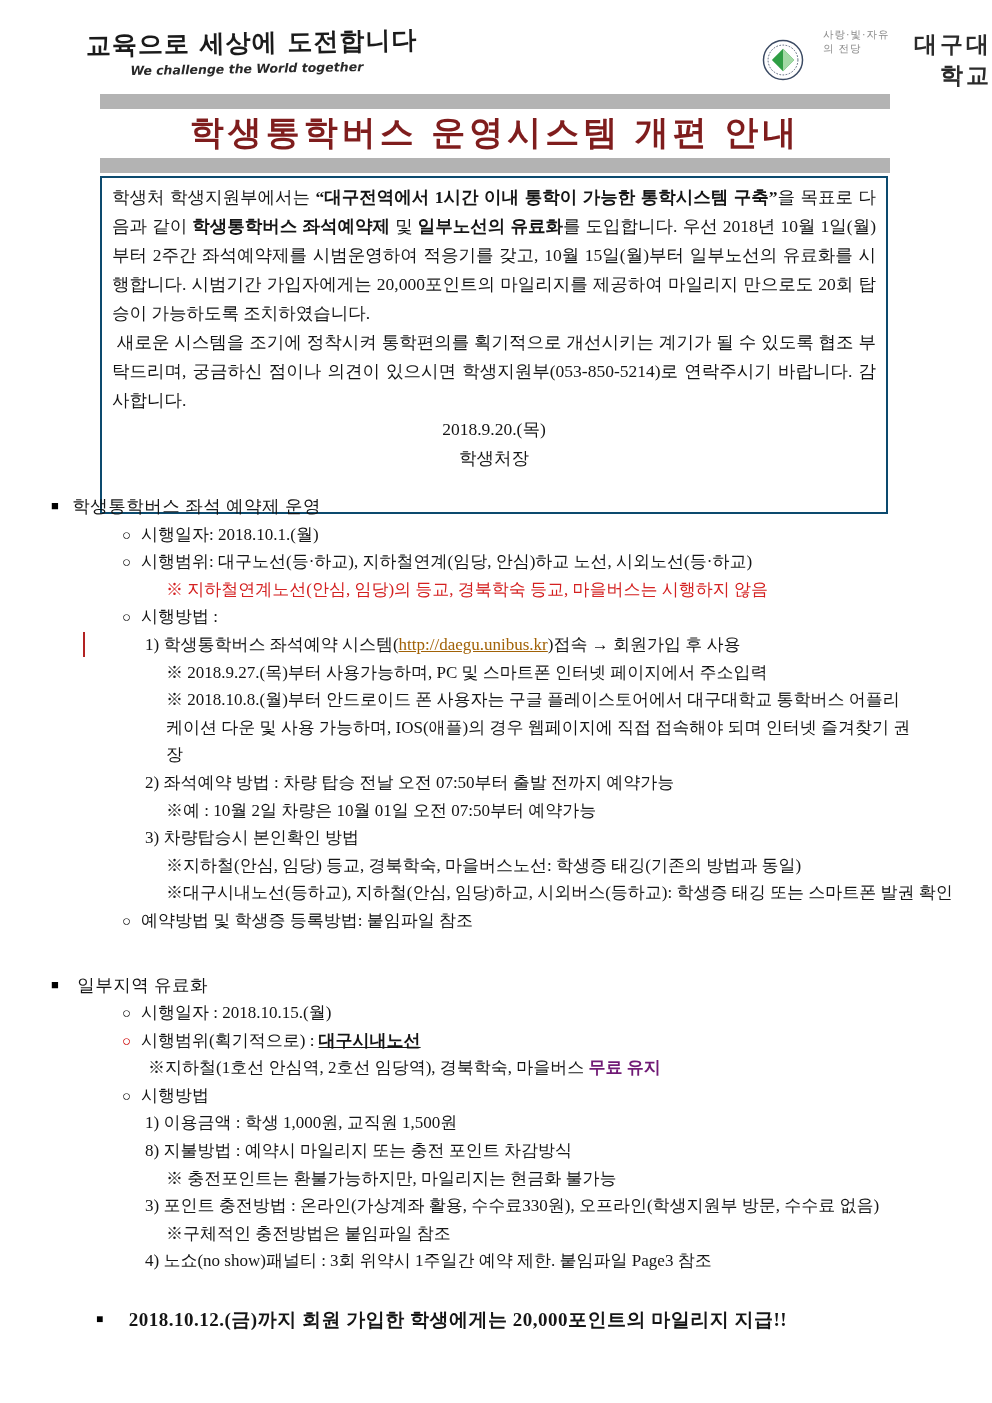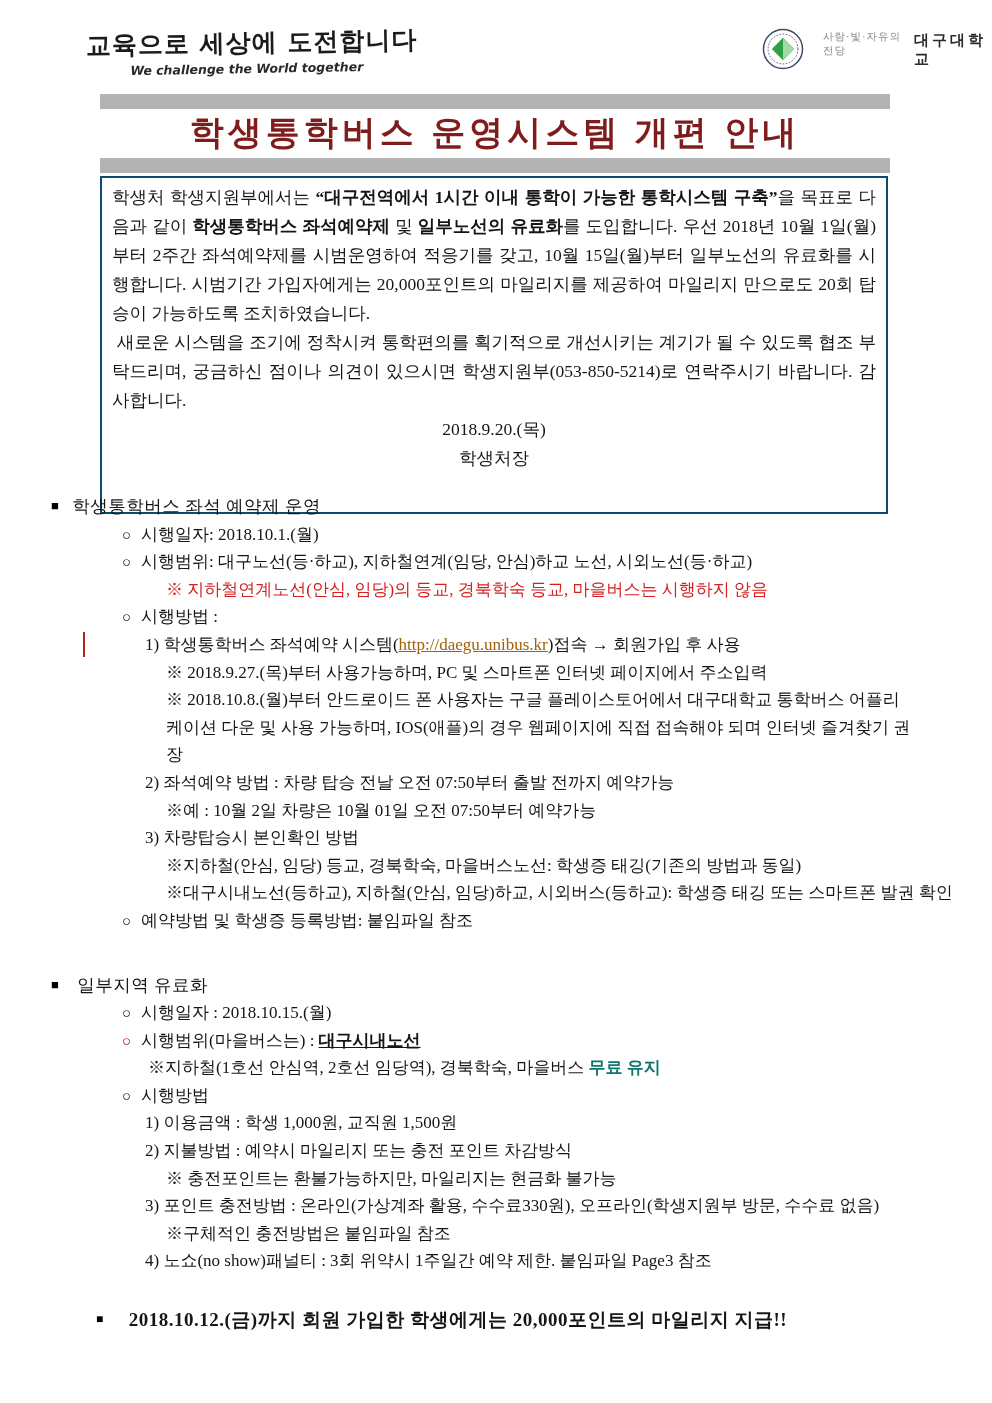--- a/index.html
+++ b/index.html
@@ -9,21 +9,21 @@
     font-family:"Liberation Serif","DejaVu Serif",serif;color:#151515;
   }
   
   .slogan{position:absolute;left:86px;top:26px;transform:rotate(-1deg);}
   .slogan-kr{font-family:"DejaVu Sans",sans-serif;font-weight:bold;font-size:25px;letter-spacing:1px;color:#1b1b1b;}
   .slogan-en{font-family:"DejaVu Sans",sans-serif;font-weight:bold;font-style:italic;font-size:12.5px;color:#2a2a2a;margin-left:44px;margin-top:2px;}
   .logo{position:absolute;left:762px;top:28px;display:flex;align-items:center;gap:7px;}
   .emblem{width:42px;height:42px;flex:0 0 auto;}
   .logo-text{display:flex;}
   .logo-tagline{font-family:"Liberation Sans",sans-serif;font-size:10.5px;color:#8a8a8a;letter-spacing:1px;margin-left:12px;}
-  .logo-name{font-family:"Liberation Sans",sans-serif;font-size:15px;font-weight:bold;color:#2b2b2b;letter-spacing:3px;margin-top:1px;}
+  .logo-name{font-family:"Liberation Sans",sans-serif;font-size:23px;font-weight:bold;color:#2b2b2b;letter-spacing:3px;margin-top:1px;text-align:right;}
   
   .bar{position:absolute;left:100px;width:790px;height:15px;background:#b3b3b3;}
   .bar-top{top:94px;} .bar-bottom{top:158px;}
   .doc-title{
     position:absolute;left:100px;top:106px;width:790px;height:52px;line-height:52px;
     text-align:center;font-family:"Liberation Sans","DejaVu Sans",sans-serif;
     font-size:34px;font-weight:bold;letter-spacing:4px;color:#7f1d1d;
   }
   
   .notice-box{
@@ -50,21 +50,21 @@
   .ln-footer{padding-left:96px;font-size:19px;font-weight:bold;letter-spacing:0.5px;}
   
   .bullet{font-family:"Liberation Sans",sans-serif;}
   .bullet.square{font-size:13px;margin-right:13px;vertical-align:2px;color:#000;}
   .bullet.circle{font-weight:bold;font-size:15px;margin-right:10px;color:#111;}
   .bullet.circle-red{font-weight:bold;font-size:15px;margin-right:10px;color:#cc0000;}
   .ln-footer .bullet.square{font-size:12px;margin-right:25px;vertical-align:3px;}
   
   .s-b{font-weight:bold;}
   .s-u{text-decoration:underline;}
-  .s-r{color:#0f766e;}
+  .s-r{color:#701a75;}
   .s-url{color:#a16207;text-decoration:underline;cursor:pointer;}
 </style>
 </head>
 <body>
 
 <div class="page">
 
   <div class="slogan">
     <div class="slogan-kr">교육으로 세상에 도전합니다</div>
     <div class="slogan-en">We challenge the World together</div>
@@ -109,25 +109,25 @@
         <div class="line ln-num"><span>2) 좌석예약 방법 : 차량 탑승 전날 오전 07:50부터 출발 전까지 예약가능</span></div>
         <div class="line ln-note"><span>※예 : 10월 2일 차량은 10월 01일 오전 07:50부터 예약가능</span></div>
         <div class="line ln-num"><span>3) 차량탑승시 본인확인 방법</span></div>
         <div class="line ln-note"><span>※지하철(안심, 임당) 등교, 경북학숙, 마을버스노선: 학생증 태깅(기존의 방법과 동일)</span></div>
         <div class="line ln-note"><span>※대구시내노선(등하교), 지하철(안심, 임당)하교, 시외버스(등하교): 학생증 태깅 또는 스마트폰 발권 확인</span></div>
         <div class="line ln-item"><span class="bullet circle">○</span><span>예약방법 및 학생증 등록방법: 붙임파일 참조</span></div>
       </div>
     <div class="sec2">
         <div class="line ln-header"><span class="bullet square">■</span><span> 일부지역 유료화</span></div>
         <div class="line ln-item"><span class="bullet circle">○</span><span>시행일자 : 2018.10.15.(월)</span></div>
-        <div class="line ln-item"><span class="bullet circle-red">○</span><span>시행범위(마을버스는) : </span><span class="s-b s-u">대구시내노선</span></div>
+        <div class="line ln-item"><span class="bullet circle-red">○</span><span>시행범위(획기적으로) : </span><span class="s-b s-u">대구시내노선</span></div>
         <div class="line ln-note-sm"><span>※지하철(1호선 안심역, 2호선 임당역), 경북학숙, 마을버스 </span><span class="s-r s-b">무료 유지</span></div>
         <div class="line ln-item"><span class="bullet circle">○</span><span>시행방법</span></div>
         <div class="line ln-num"><span>1) 이용금액 : 학생 1,000원, 교직원 1,500원</span></div>
-        <div class="line ln-num"><span>2) 지불방법 : 예약시 마일리지 또는 충전 포인트 차감방식</span></div>
+        <div class="line ln-num"><span>8) 지불방법 : 예약시 마일리지 또는 충전 포인트 차감방식</span></div>
         <div class="line ln-note"><span>※ 충전포인트는 환불가능하지만, 마일리지는 현금화 불가능</span></div>
         <div class="line ln-num"><span>3) 포인트 충전방법 : 온라인(가상계좌 활용, 수수료330원), 오프라인(학생지원부 방문, 수수료 없음)</span></div>
         <div class="line ln-note"><span>※구체적인 충전방법은 붙임파일 참조</span></div>
         <div class="line ln-num"><span>4) 노쇼(no show)패널티 : 3회 위약시 1주일간 예약 제한. 붙임파일 Page3 참조</span></div>
       </div>
     <div class="footer-wrap">
         <div class="line ln-footer"><span class="bullet square">■</span><span>2018.10.12.(금)까지 회원 가입한 학생에게는 20,000포인트의 마일리지 지급!!</span></div>
       </div>
   </div>
 

